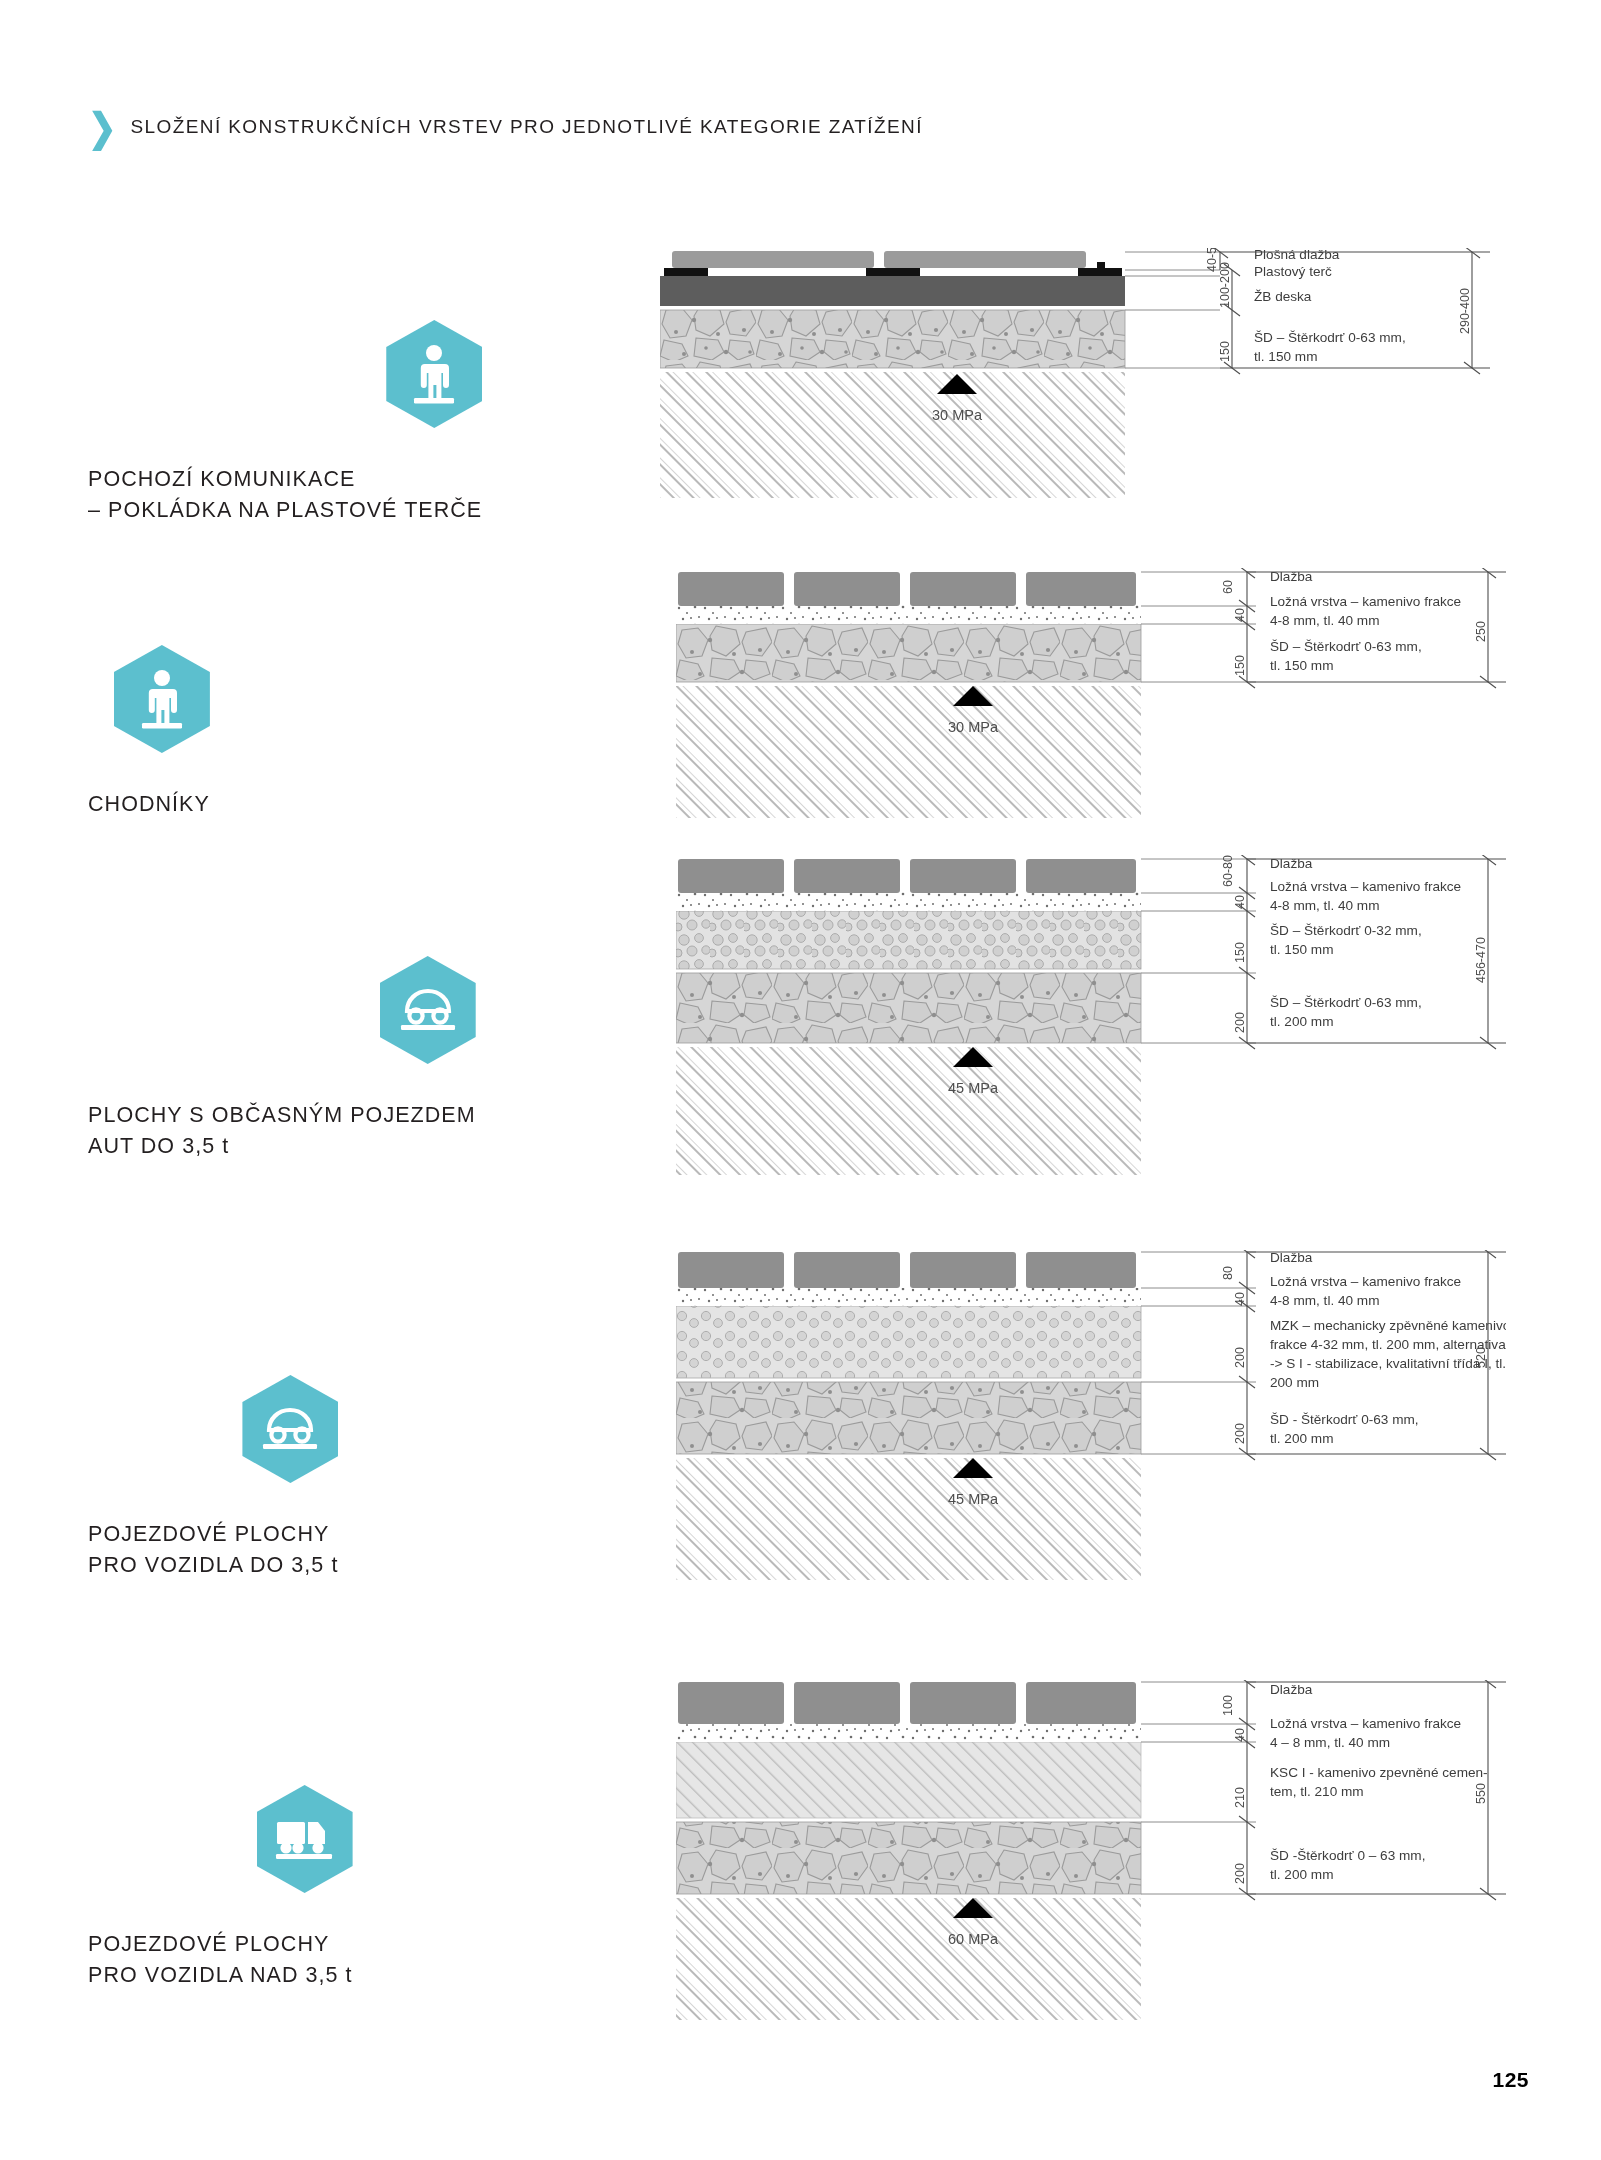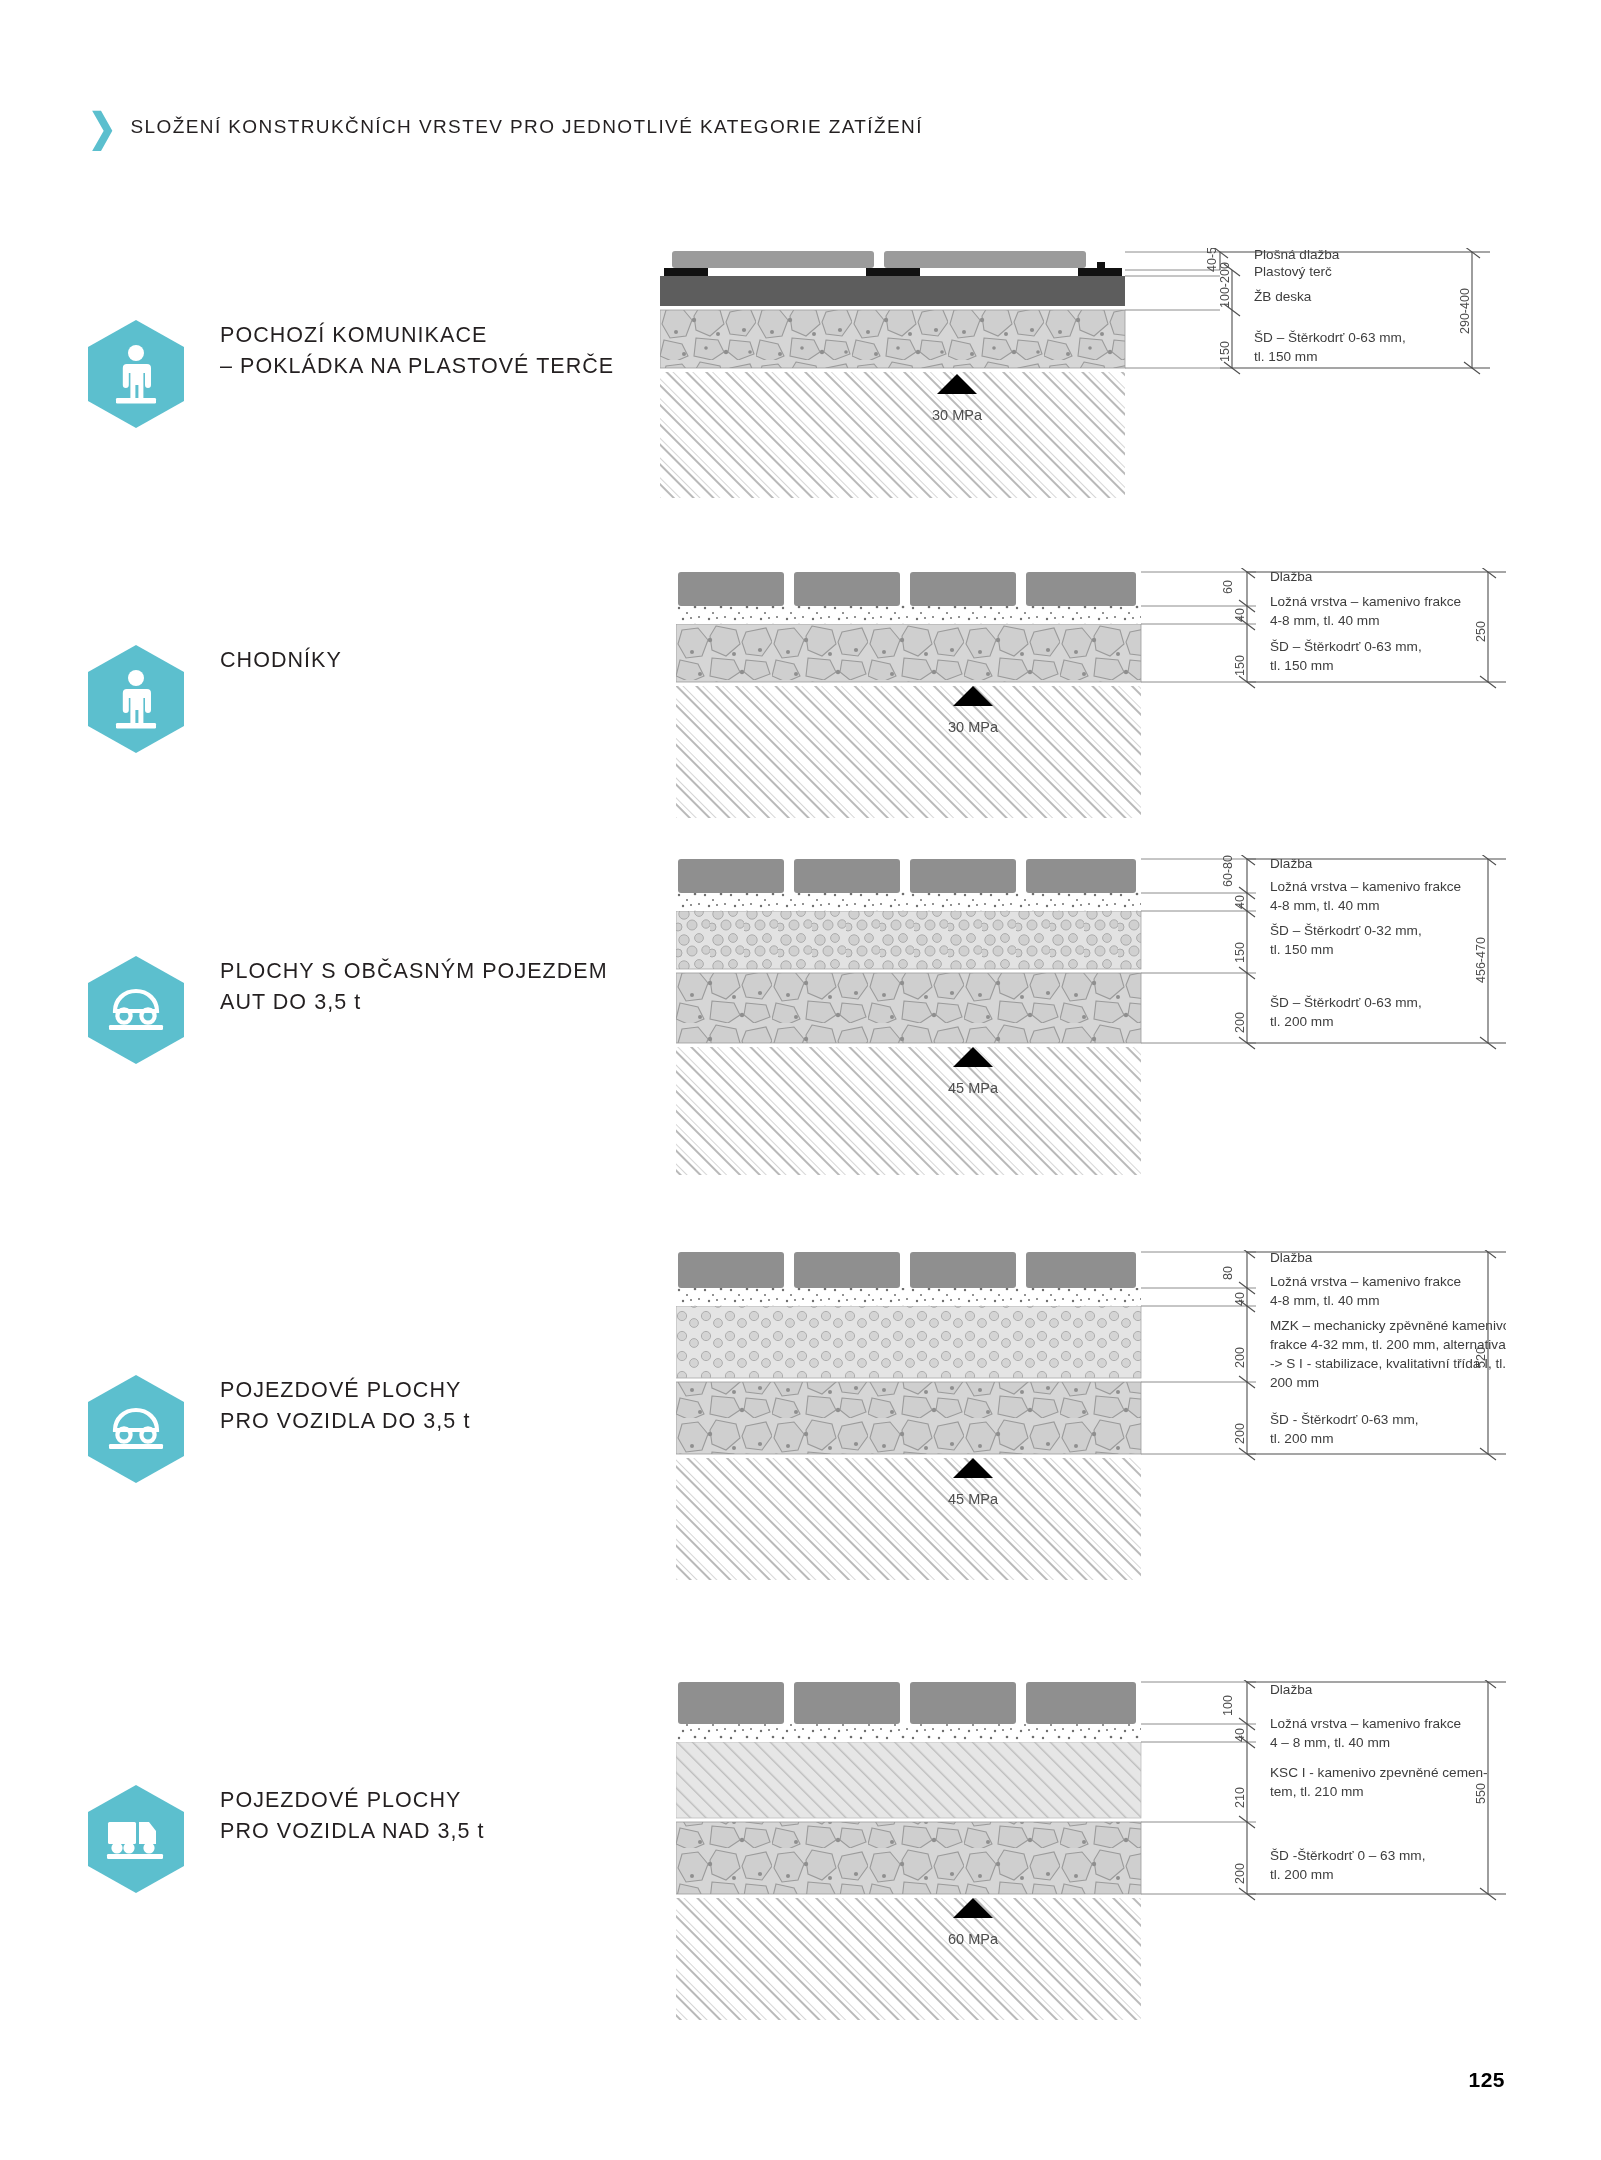--- a/index.html
+++ b/index.html
@@ -19,41 +19,41 @@
     color:#5bbfce;font-size:34px;line-height:1;font-weight:700;
     transform:scaleY(1.15);
   }
   #page-title{
     font-size:19px;letter-spacing:1.4px;font-weight:400;
     color:#231f20;white-space:nowrap;
   }
 
   
   .row{position:absolute;left:0;width:1601px;}
-  .row-left{position:absolute;display:flex;align-items:flex-start;gap:36px;}
+  .row-left{position:absolute;display:flex;align-items:flex-end;gap:36px;flex-direction:column;}
   .hexwrap{width:96px;height:108px;position:relative;flex:0 0 auto;}
   .hex{
     width:96px;height:108px;
     background:#5cbfce;
     clip-path:polygon(50% 0%,100% 25%,100% 75%,50% 100%,0% 75%,0% 25%);
     display:flex;align-items:center;justify-content:center;
   }
   .hex svg{display:block;}
   .rowlabel{
     font-size:21.5px;letter-spacing:1.05px;line-height:1.42;
     color:#231f20;white-space:nowrap;
   }
 
   
   .diagram{position:absolute;}
   .dg{display:block;}
 
   
   #page-number{
-    position:absolute;right:96px;bottom:68px;
+    position:absolute;right:72px;bottom:68px;
     font-size:21px;font-weight:700;color:#000;letter-spacing:.5px;
   }
 </style>
 </head>
 <body>
 
 <div id="page-title-row">
   <span id="chevron">❯</span>
   <span id="page-title">SLOŽENÍ KONSTRUKČNÍCH VRSTEV PRO JEDNOTLIVÉ KATEGORIE ZATÍŽENÍ</span>
 </div>

